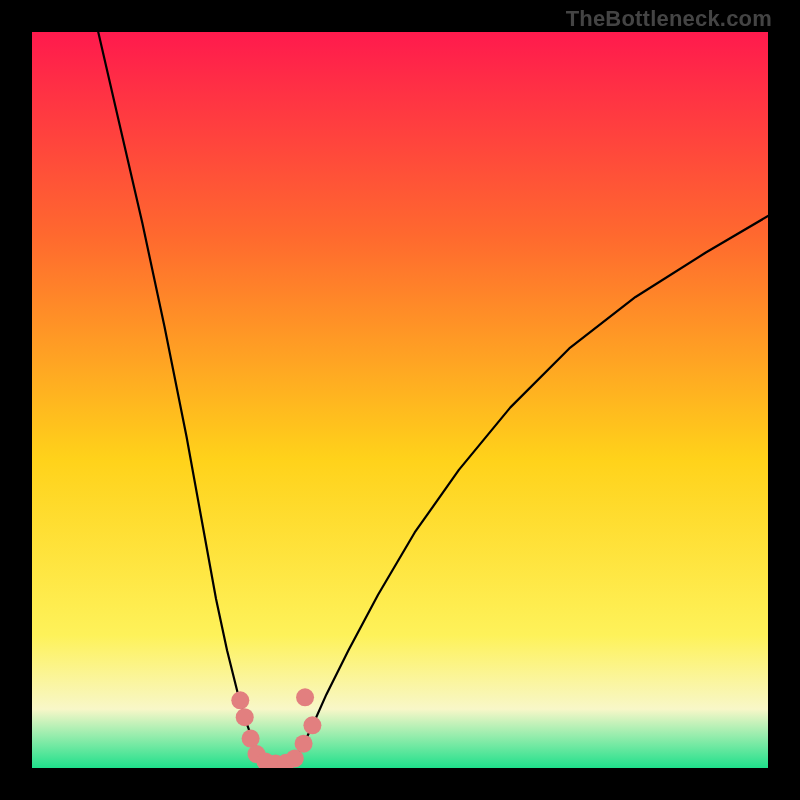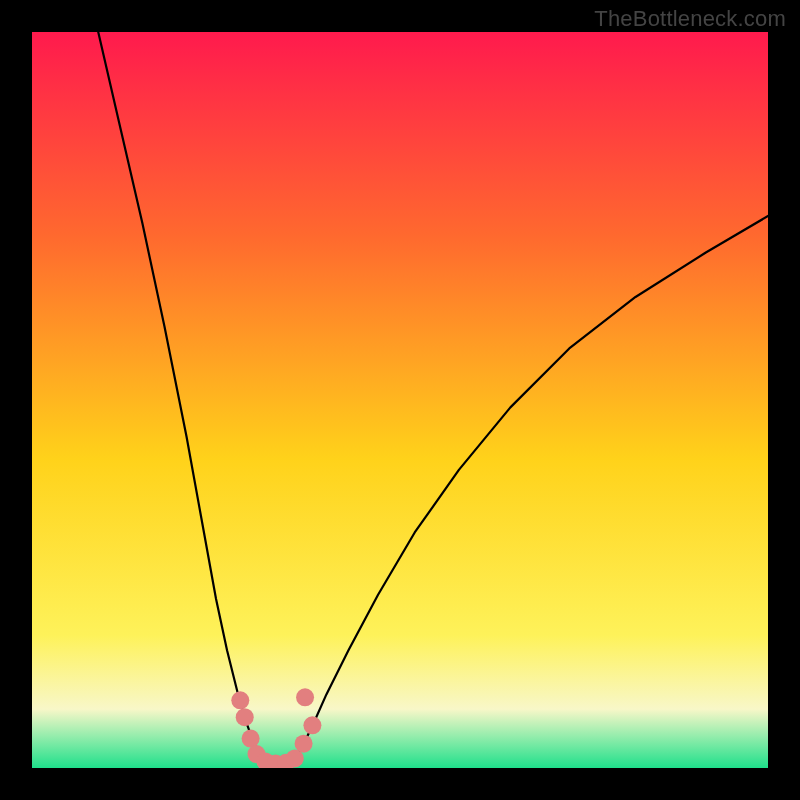--- a/index.html
+++ b/index.html
@@ -13,24 +13,24 @@
   }
   .frame {
     position: relative;
     width: 800px;
     height: 800px;
     background: #000;
   }
   .watermark {
     position: absolute;
     top: 6px;
-    right: 14px;
+    right: 28px;
     color: #444;
     font-size: 22px;
-    font-weight: 400;
+    font-weight: 700;
     letter-spacing: 0.2px;
     z-index: 10;
   }
   .plot-wrap {
     position: absolute;
     left: 32px;
     top: 32px;
     width: 736px;
     height: 736px;
   }

